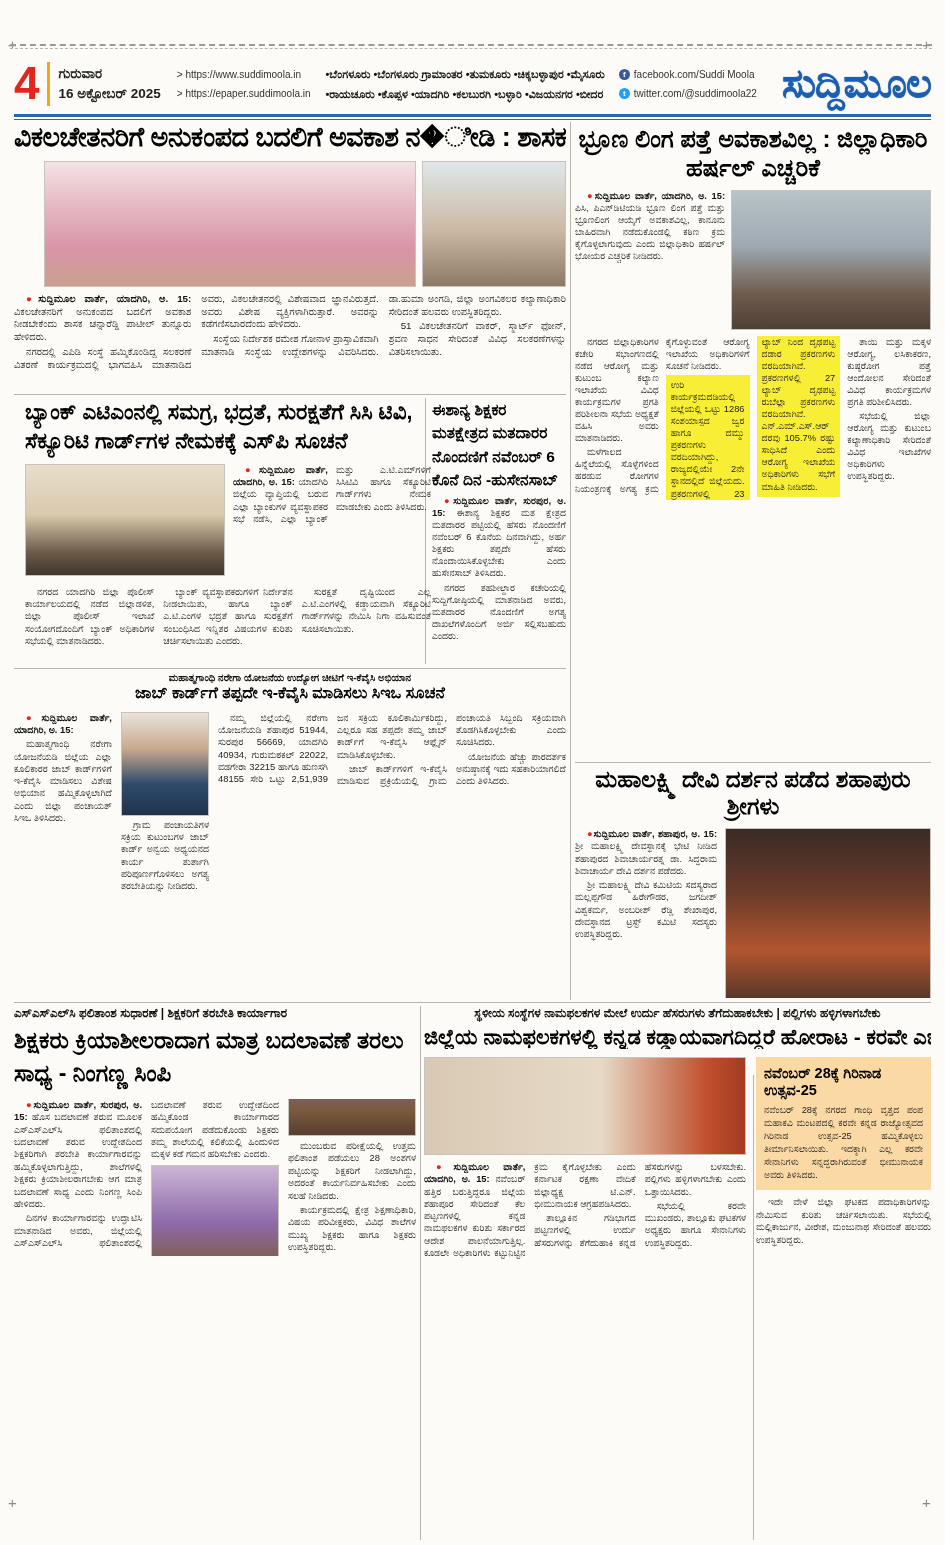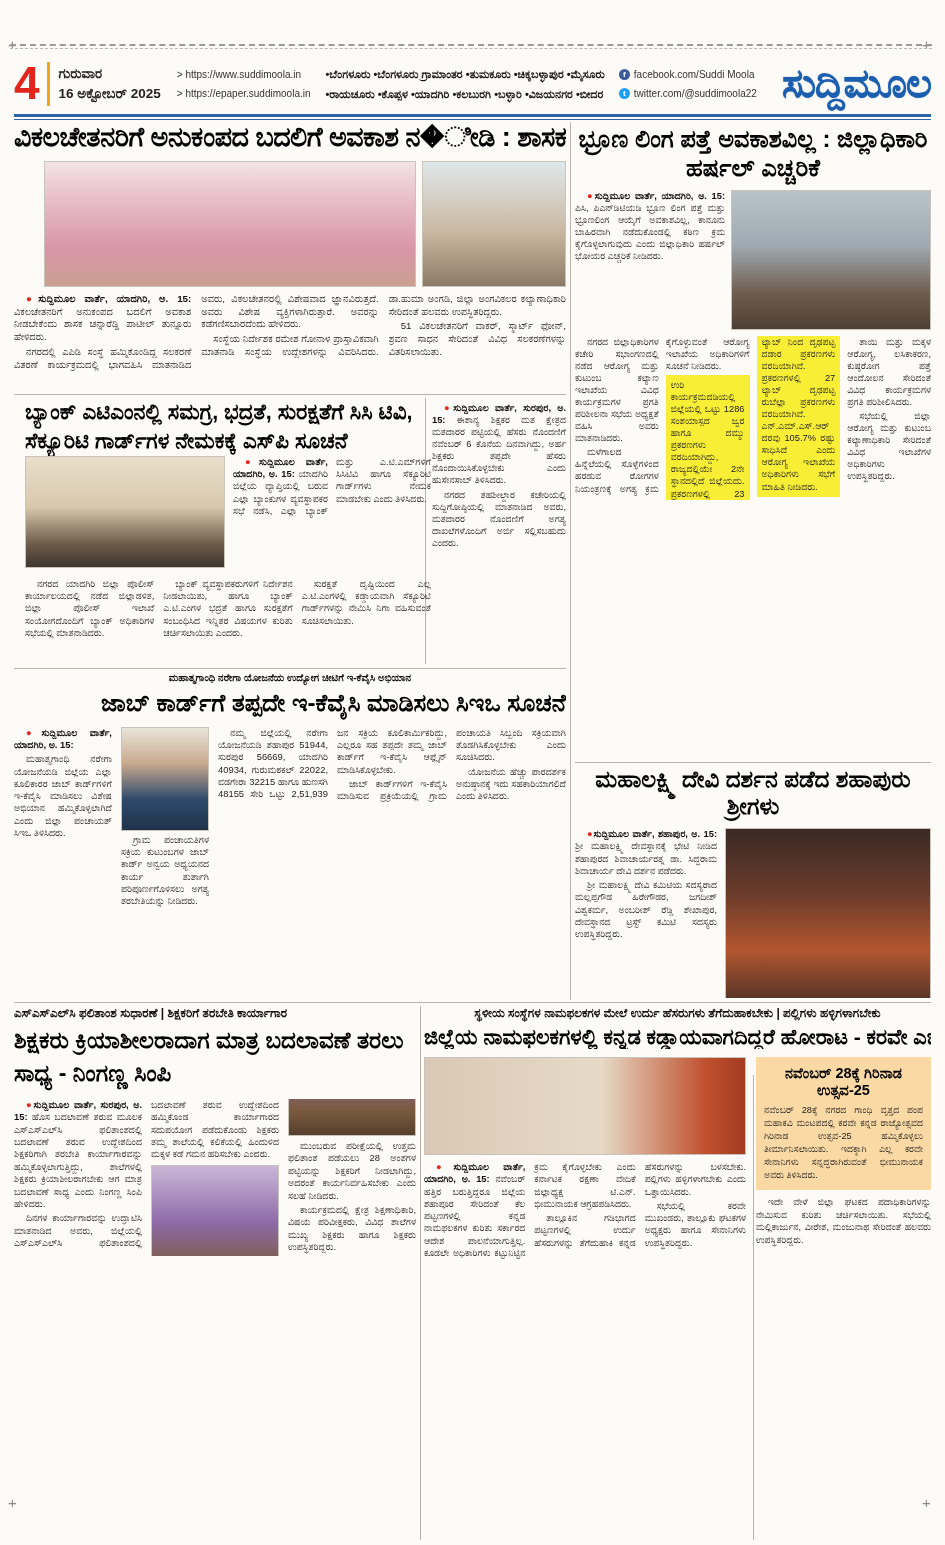--- a/index.html
+++ b/index.html
@@ -47,21 +47,21 @@
   .ph-crowd { background:linear-gradient(180deg,#dfe7ea 0%,#cbb9a4 55%,#9b8view 0%,#8d7a66 100%); background:linear-gradient(180deg,#dfe7ea 0%,#cbb9a4 55%,#8d7a66 100%); }
   .ph-meeting { background:linear-gradient(180deg,#b7c3c9 0%,#9fa9b1 40%,#6e5b4c 75%,#4e4036 100%); }
   .ph-table { background:linear-gradient(180deg,#e8decb 0%,#d9c9ad 45%,#6b5a48 80%,#3f362d 100%); }
   .ph-portrait { background:linear-gradient(180deg,#e8e4da 0%,#c9a98d 35%,#2e4a6b 70%,#20334a 100%); }
   .ph-temple { background:linear-gradient(180deg,#3a2a26 0%,#6b3b2a 35%,#b2562f 65%,#3c2b27 100%); }
   .ph-purple { background:linear-gradient(180deg,#cbb6d6 0%,#8e6aa8 45%,#7b5b3f 80%,#57402e 100%); }
   .ph-room { background:linear-gradient(90deg,#d9c9b4 0%,#e6dac6 55%,#c0502e 88%,#a33b22 100%); }
   .sep { position:absolute; background:#b8b4ac; }
   .hibox { background:#f8ee35; padding:4px 5px; margin:3px 0; text-indent:0 !important; }
   .peachbox { background:#fbd9a4; padding:8px 8px; }
-  .peachbox .hl { text-align:center; }
+  .peachbox .hl { }
 </style>
 </head>
 <body>
 
 <div id="page">
 
   <span class="crop" style="left:8px;top:36px">+</span>
   <span class="crop" style="left:922px;top:36px">+</span>
   <span class="crop" style="left:8px;top:1494px">+</span>
   <span class="crop" style="left:922px;top:1494px">+</span>
@@ -134,43 +134,44 @@
       <p>ನಗರದ ಜಿಲ್ಲಾಧಿಕಾರಿಗಳ ಕಚೇರಿ ಸಭಾಂಗಣದಲ್ಲಿ ನಡೆದ ಆರೋಗ್ಯ ಮತ್ತು ಕುಟುಂಬ ಕಲ್ಯಾಣ ಇಲಾಖೆಯ ವಿವಿಧ ಕಾರ್ಯಕ್ರಮಗಳ ಪ್ರಗತಿ ಪರಿಶೀಲನಾ ಸಭೆಯ ಅಧ್ಯಕ್ಷತೆ ವಹಿಸಿ ಅವರು ಮಾತನಾಡಿದರು.</p>
       <p>ಮಳೆಗಾಲದ ಹಿನ್ನೆಲೆಯಲ್ಲಿ ಸೊಳ್ಳೆಗಳಿಂದ ಹರಡುವ ರೋಗಗಳ ನಿಯಂತ್ರಣಕ್ಕೆ ಅಗತ್ಯ ಕ್ರಮ ಕೈಗೊಳ್ಳುವಂತೆ ಆರೋಗ್ಯ ಇಲಾಖೆಯ ಅಧಿಕಾರಿಗಳಿಗೆ ಸೂಚನೆ ನೀಡಿದರು.</p>
       <p class="hibox">ಉರಿ ಕಾರ್ಯಕ್ರಮದಡಿಯಲ್ಲಿ ಜಿಲ್ಲೆಯಲ್ಲಿ ಒಟ್ಟು 1286 ಸಂಶಯಾಸ್ಪದ ಜ್ವರ ಹಾಗೂ ದಮ್ಮು ಪ್ರಕರಣಗಳು ವರದಿಯಾಗಿದ್ದು, ರಾಜ್ಯದಲ್ಲಿಯೇ 2ನೇ ಸ್ಥಾನದಲ್ಲಿದೆ ಜಿಲ್ಲೆಯದು. ಪ್ರಕರಣಗಳಲ್ಲಿ 23 ಲ್ಯಾಬ್ ನಿಂದ ದೃಢಪಟ್ಟ ದಡಾರ ಪ್ರಕರಣಗಳು ವರದಿಯಾಗಿವೆ. ಪ್ರಕರಣಗಳಲ್ಲಿ 27 ಲ್ಯಾಬ್ ದೃಢಪಟ್ಟ ರುಬೆಲ್ಲಾ ಪ್ರಕರಣಗಳು ವರದಿಯಾಗಿವೆ. ಎನ್.ಎಮ್.ಎಸ್.ಆರ್ ದರವು 105.7% ರಷ್ಟು ಸಾಧಿಸಿದೆ ಎಂದು ಆರೋಗ್ಯ ಇಲಾಖೆಯ ಅಧಿಕಾರಿಗಳು ಸಭೆಗೆ ಮಾಹಿತಿ ನೀಡಿದರು.</p>
       <p>ತಾಯಿ ಮತ್ತು ಮಕ್ಕಳ ಆರೋಗ್ಯ, ಲಸಿಕಾಕರಣ, ಕುಷ್ಠರೋಗ ಪತ್ತೆ ಆಂದೋಲನ ಸೇರಿದಂತೆ ವಿವಿಧ ಕಾರ್ಯಕ್ರಮಗಳ ಪ್ರಗತಿ ಪರಿಶೀಲಿಸಿದರು.</p>
       <p>ಸಭೆಯಲ್ಲಿ ಜಿಲ್ಲಾ ಆರೋಗ್ಯ ಮತ್ತು ಕುಟುಂಬ ಕಲ್ಯಾಣಾಧಿಕಾರಿ ಸೇರಿದಂತೆ ವಿವಿಧ ಇಲಾಖೆಗಳ ಅಧಿಕಾರಿಗಳು ಉಪಸ್ಥಿತರಿದ್ದರು.</p>
     </div>
   </div>
 
   <div class="art" style="left:25px;top:398px;width:406px;height:266px">
     <div class="hl" style="font-size:21.5px;line-height:1.35">ಬ್ಯಾಂಕ್ ಎಟಿಎಂನಲ್ಲಿ ಸಮಗ್ರ, ಭದ್ರತೆ, ಸುರಕ್ಷತೆಗೆ ಸಿಸಿ ಟಿವಿ, ಸೆಕ್ಯೂರಿಟಿ ಗಾರ್ಡ್‌ಗಳ ನೇಮಕಕ್ಕೆ ಎಸ್‌ಪಿ ಸೂಚನೆ</div>
-    <div style="display:flex;gap:8px;height:112px">
+    <div style="display:flex;gap:8px;margin-top:8px;height:112px">
       <div class="photo ph-table" style="width:200px"></div>
       <div class="body" style="flex:1;column-count:2;column-gap:8px;font-size:9.4px;line-height:1.3;overflow:hidden">
         <p><span class="dot">●</span><span class="byline">ಸುದ್ದಿಮೂಲ ವಾರ್ತೆ, ಯಾದಗಿರಿ, ಅ. 15:</span> <span>ಯಾದಗಿರಿ ಜಿಲ್ಲೆಯ ವ್ಯಾಪ್ತಿಯಲ್ಲಿ ಬರುವ ಎಲ್ಲಾ ಬ್ಯಾಂಕುಗಳ ವ್ಯವಸ್ಥಾಪಕರ ಸಭೆ ನಡೆಸಿ, ಎಲ್ಲಾ ಬ್ಯಾಂಕ್ ಮತ್ತು ಎ.ಟಿ.ಎಮ್‌ಗಳಿಗೆ ಸಿಸಿಟಿವಿ ಹಾಗೂ ಸೆಕ್ಯೂರಿಟಿ ಗಾರ್ಡ್‌ಗಳು ನೇಮಕ ಮಾಡಬೇಕು ಎಂದು ತಿಳಿಸಿದರು.</span></p>
       </div>
     </div>
     <div class="body" style="column-count:3;column-gap:9px;font-size:9.4px;line-height:1.3;height:92px;margin-top:10px">
       <p>ನಗರದ ಯಾದಗಿರಿ ಜಿಲ್ಲಾ ಪೊಲೀಸ್ ಕಾರ್ಯಾಲಯದಲ್ಲಿ ನಡೆದ ಜಿಲ್ಲಾಡಳಿತ, ಜಿಲ್ಲಾ ಪೊಲೀಸ್ ಇಲಾಖೆ ಸಂಯೋಗದೊಂದಿಗೆ ಬ್ಯಾಂಕ್ ಅಧಿಕಾರಿಗಳ ಸಭೆಯಲ್ಲಿ ಮಾತನಾಡಿದರು.</p>
       <p>ಬ್ಯಾಂಕ್ ವ್ಯವಸ್ಥಾಪಕರುಗಳಿಗೆ ನಿರ್ದೇಶನ ನೀಡಲಾಯಿತು, ಹಾಗೂ ಬ್ಯಾಂಕ್ ಎ.ಟಿ.ಎಂಗಳ ಭದ್ರತೆ ಹಾಗೂ ಸುರಕ್ಷತೆಗೆ ಸಂಬಂಧಿಸಿದ ಇನ್ನಿತರ ವಿಷಯಗಳ ಕುರಿತು ಚರ್ಚಿಸಲಾಯಿತು ಎಂದರು.</p>
       <p>ಸುರಕ್ಷತೆ ದೃಷ್ಟಿಯಿಂದ ಎಲ್ಲ ಎ.ಟಿ.ಎಂಗಳಲ್ಲಿ ಕಡ್ಡಾಯವಾಗಿ ಸೆಕ್ಯೂರಿಟಿ ಗಾರ್ಡ್‌ಗಳನ್ನು ನೇಮಿಸಿ ನಿಗಾ ವಹಿಸುವಂತೆ ಸೂಚಿಸಲಾಯಿತು.</p>
     </div>
   </div>
 
   <div class="art" style="left:432px;top:398px;width:134px;height:266px">
+    <div class="hl" style="font-size:15.5px;line-height:1.5">ಈಶಾನ್ಯ ಶಿಕ್ಷಕರ ಮತಕ್ಷೇತ್ರದ ಮತದಾರರ ನೊಂದಣಿಗೆ ನವೆಂಬರ್ 6 ಕೊನೆ ದಿನ -ಹುಸೇನಸಾಬ್</div>
     <div class="body" style="font-size:9.3px;line-height:1.3;margin-top:4px">
       <p><span class="dot">●</span><span class="byline">ಸುದ್ದಿಮೂಲ ವಾರ್ತೆ, ಸುರಪುರ, ಅ. 15:</span> <span>ಈಶಾನ್ಯ ಶಿಕ್ಷಕರ ಮತ ಕ್ಷೇತ್ರದ ಮತದಾರರ ಪಟ್ಟಿಯಲ್ಲಿ ಹೆಸರು ನೊಂದಣಿಗೆ ನವೆಂಬರ್ 6 ಕೊನೆಯ ದಿನವಾಗಿದ್ದು, ಅರ್ಹ ಶಿಕ್ಷಕರು ತಪ್ಪದೇ ಹೆಸರು ನೊಂದಾಯಿಸಿಕೊಳ್ಳಬೇಕು ಎಂದು ಹುಸೇನಸಾಬ್ ತಿಳಿಸಿದರು.</span></p>
       <p>ನಗರದ ತಹಶೀಲ್ದಾರ ಕಚೇರಿಯಲ್ಲಿ ಸುದ್ದಿಗೋಷ್ಠಿಯಲ್ಲಿ ಮಾತನಾಡಿದ ಅವರು, ಮತದಾರರ ನೊಂದಣಿಗೆ ಅಗತ್ಯ ದಾಖಲೆಗಳೊಂದಿಗೆ ಅರ್ಜಿ ಸಲ್ಲಿಸಬಹುದು ಎಂದರು.</p>
     </div>
   </div>
 
   <div class="art" style="left:14px;top:672px;width:552px;height:326px">
     <div class="kick" style="font-size:10px">ಮಹಾತ್ಮಗಾಂಧಿ ನರೇಗಾ ಯೋಜನೆಯ ಉದ್ಯೋಗ ಚೀಟಿಗೆ ಇ-ಕೆವೈಸಿ ಅಭಿಯಾನ</div>
-    <div class="hl" style="font-size:24px;text-align:right;margin-top:5px">ಜಾಬ್ ಕಾರ್ಡ್‌ಗೆ ತಪ್ಪದೇ ಇ-ಕೆವೈಸಿ ಮಾಡಿಸಲು ಸಿಇಒ ಸೂಚನೆ</div>
+    <div class="hl" style="font-size:16px;text-align:center;">ಜಾಬ್ ಕಾರ್ಡ್‌ಗೆ ತಪ್ಪದೇ ಇ-ಕೆವೈಸಿ ಮಾಡಿಸಲು ಸಿಇಒ ಸೂಚನೆ</div>
     <div style="display:flex;gap:9px;margin-top:10px;height:250px">
       <div class="body" style="width:98px;font-size:9.4px;line-height:1.3;overflow:hidden">
         <p><span class="dot">●</span><span class="byline">ಸುದ್ದಿಮೂಲ ವಾರ್ತೆ, ಯಾದಗಿರಿ, ಅ. 15:</span></p>
         <p>ಮಹಾತ್ಮಗಾಂಧಿ ನರೇಗಾ ಯೋಜನೆಯಡಿ ಜಿಲ್ಲೆಯ ಎಲ್ಲಾ ಕೂಲಿಕಾರರ ಜಾಬ್ ಕಾರ್ಡ್‌ಗಳಿಗೆ ಇ-ಕೆವೈಸಿ ಮಾಡಿಸಲು ವಿಶೇಷ ಅಭಿಯಾನ ಹಮ್ಮಿಕೊಳ್ಳಲಾಗಿದೆ ಎಂದು ಜಿಲ್ಲಾ ಪಂಚಾಯತ್ ಸಿಇಒ ತಿಳಿಸಿದರು.</p>
       </div>
       <div style="width:88px">
         <div class="photo ph-portrait" style="width:100%;height:104px"></div>
         <div class="body" style="font-size:9.4px;line-height:1.3;margin-top:3px;overflow:hidden;height:140px">
           <p>ಗ್ರಾಮ ಪಂಚಾಯತಿಗಳ ಸಕ್ರಿಯ ಕುಟುಂಬಗಳ ಜಾಬ್ ಕಾರ್ಡ್ ಅನ್ವಯ ಅಧ್ಯಯನದ ಕಾರ್ಯ ತುರ್ತಾಗಿ ಪರಿಪೂರ್ಣಗೊಳಿಸಲು ಅಗತ್ಯ ತರಬೇತಿಯನ್ನು ನೀಡಿದರು.</p>
         </div>

